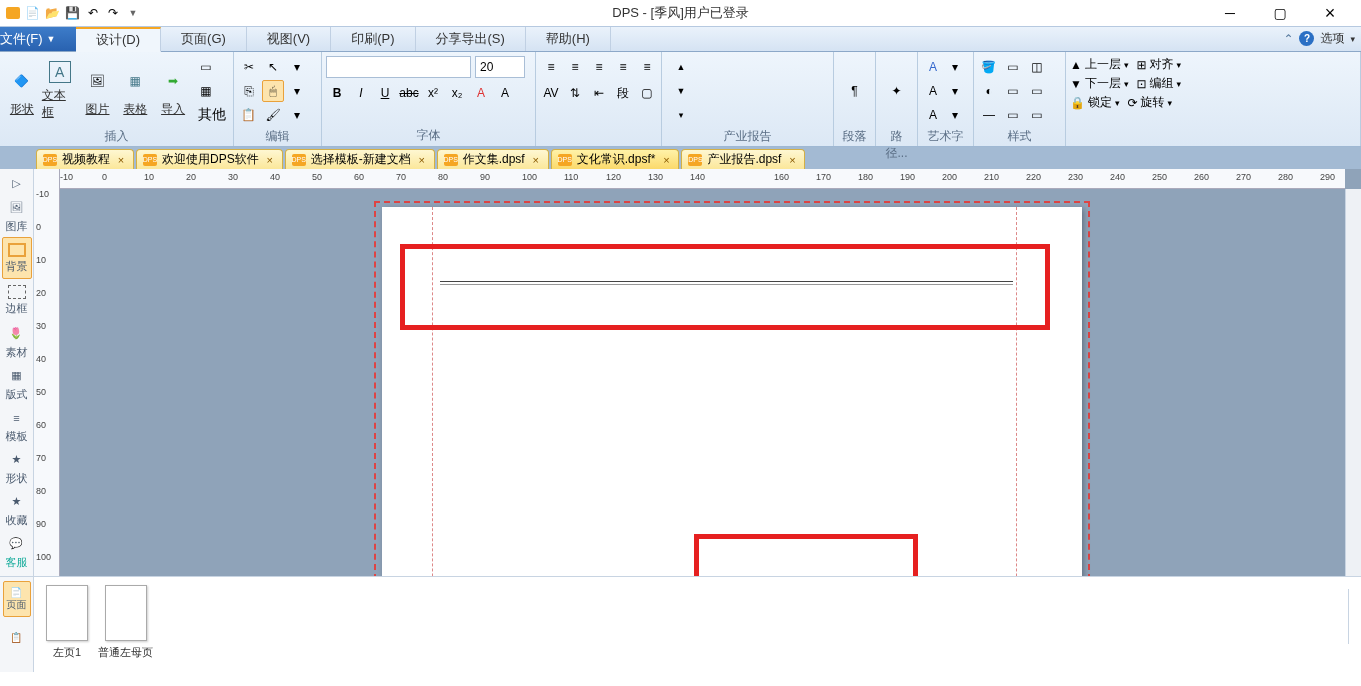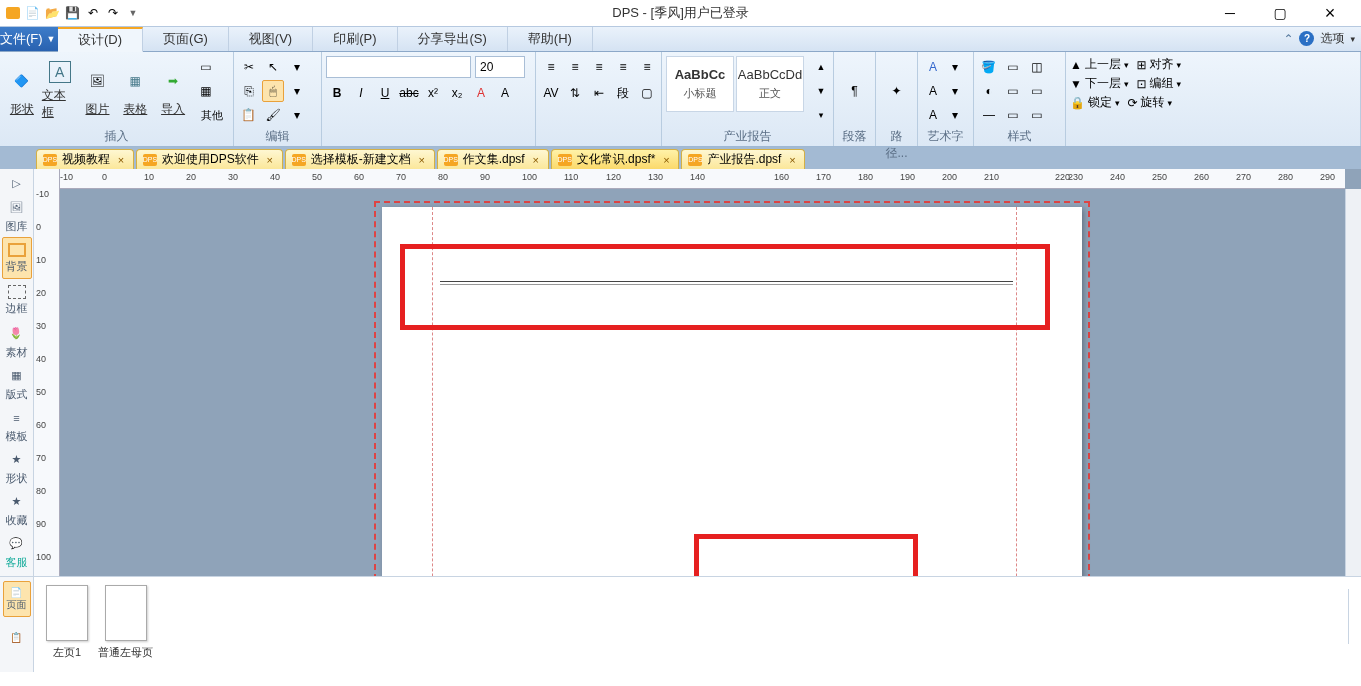--- a/index.html
+++ b/index.html
@@ -13,21 +13,21 @@
 .title-bar .win-controls { position: absolute; right: 0; display: flex; gap: 24px; padding-right: 18px; }
 .title-bar .win-btn { width: 26px; height: 18px; display: flex; align-items: center; justify-content: center; cursor: pointer; font-size: 14px; }
 
 
 .options-row { height: 0; position: relative; }
 .options-row .opt { position: absolute; right: 6px; top: 4px; display: flex; align-items: center; gap: 6px; font-size: 12px; color: #333; z-index: 10; }
 .opt .help-icon { width: 15px; height: 15px; border-radius: 50%; background: #2a6fc4; color: #fff; display: flex; align-items: center; justify-content: center; font-size: 10px; font-weight: bold; }
 
 
 .menu-row { height: 26px; background: linear-gradient(#eaf2fb, #d5e3f3); border-top: 1px solid #b6c9e0; border-bottom: 1px solid #8ca8c8; display: flex; }
-.file-btn { width: 58px; background: linear-gradient(#3d7cc9, #2962b0); color: #fff; display: flex; align-items: center; justify-content: flex-start; font-size: 13px; cursor: pointer; }
+.file-btn { width: 76px; background: linear-gradient(#3d7cc9, #2962b0); color: #fff; display: flex; align-items: center; justify-content: flex-start; font-size: 13px; cursor: pointer; }
 .menu-tab { padding: 0 20px; display: flex; align-items: center; font-size: 13px; color: #333; cursor: pointer; border-right: 1px solid #c0d0e3; }
 .menu-tab.active { background: #f0f6fc; border-top: 2px solid #f5a623; border-bottom: 1px solid #f0f6fc; margin-bottom: -1px; }
 
 
 .ribbon { height: 95px; background: linear-gradient(#eef5fc, #dce8f5); border-bottom: 1px solid #9fb8d3; display: flex; }
 .ribbon-group { border-right: 1px solid #b8cce0; display: flex; flex-direction: column; justify-content: space-between; padding: 4px 4px 2px; }
 .ribbon-group-label { text-align: center; font-size: 12px; color: #5a6e85; padding-top: 2px; }
 .ribbon-content { display: flex; align-items: flex-start; gap: 2px; flex: 1; }
 .big-btn { width: 40px; height: 70px; display: flex; flex-direction: column; align-items: center; justify-content: center; gap: 4px; cursor: pointer; border-radius: 3px; }
 .big-btn .icon-box { width: 32px; height: 32px; display: flex; align-items: center; justify-content: center; }
@@ -148,21 +148,21 @@
           <div class="icon-box" style="color:#478">▦</div>
           <div class="lbl">表格</div>
         </div>
       <div class="big-btn">
           <div class="icon-box" style="color:#3a3">➡</div>
           <div class="lbl">导入</div>
         </div>
       <div class="small-btn-grid" style="margin-left:2px">
         <div class="small-btn">▭</div>
         <div class="small-btn">▦</div>
-        <div class="small-btn" style="width:34px;font-size:11px">
+        <div class="small-btn" style="width:34px;font-size:14px">
             <span>其他</span>
           </div>
       </div>
     </div>
     <div class="ribbon-group-label">插入</div>
   </div>
 
   <div class="ribbon-group" style="width:88px">
     <div class="ribbon-content">
       <div class="small-btn-grid">
@@ -196,20 +196,21 @@
         <div class="small-btn" style="text-decoration:underline">U</div>
         <div class="small-btn">
             <span style="text-decoration:line-through">abc</span>
           </div>
         <div class="small-btn">x²</div>
         <div class="small-btn">x₂</div>
         <div class="small-btn" style="color:#d33">A</div>
         <div class="small-btn">A</div>
       </div>
     </div>
+    <div class="ribbon-group-label">字体</div>
   </div>
 
   <div class="ribbon-group" style="width:126px">
     <div class="ribbon-content" style="flex-direction:column;gap:4px">
       <div style="display:flex;gap:2px">
         <div class="small-btn">≡</div>
         <div class="small-btn">≡</div>
         <div class="small-btn">≡</div>
         <div class="small-btn">≡</div>
         <div class="small-btn">≡</div>
@@ -220,30 +221,20 @@
         <div class="small-btn">⇤</div>
         <div class="small-btn">段</div>
         <div class="small-btn">▢</div>
       </div>
     </div>
     <div class="ribbon-group-label">&nbsp;</div>
   </div>
 
   <div class="ribbon-group" style="width:172px">
     <div class="ribbon-content">
-      <div class="style-gallery">
-        <div class="style-item">
-          <div class="preview" style="font-weight:bold">AaBbCc</div>
-          <div class="name">小标题</div>
-        </div>
-        <div class="style-item">
-          <div class="preview">AaBbCcDd</div>
-          <div class="name">正文</div>
-        </div>
-      </div>
       <div class="small-btn-grid" style="margin-left:4px">
         <div class="small-btn" style="font-size:9px">▲</div>
         <div class="small-btn" style="font-size:9px">▼</div>
         <div class="small-btn" style="font-size:9px">▾</div>
       </div>
     </div>
     <div class="ribbon-group-label">产业报告</div>
   </div>
 
   <div class="ribbon-group" style="width:42px">
@@ -446,21 +437,21 @@
         <span class="ruler-tick" style="left: 546px; top: 3px;">120</span>
         <span class="ruler-tick" style="left: 588px; top: 3px;">130</span>
         <span class="ruler-tick" style="left: 630px; top: 3px;">140</span>
         <span class="ruler-tick" style="left: 672px; top: 3px; margin-top: 48px;">150</span>
         <span class="ruler-tick" style="left: 714px; top: 3px;">160</span>
         <span class="ruler-tick" style="left: 756px; top: 3px;">170</span>
         <span class="ruler-tick" style="left: 798px; top: 3px;">180</span>
         <span class="ruler-tick" style="left: 840px; top: 3px;">190</span>
         <span class="ruler-tick" style="left: 882px; top: 3px;">200</span>
         <span class="ruler-tick" style="left: 924px; top: 3px;">210</span>
-        <span class="ruler-tick" style="left: 966px; top: 3px; margin-left: 29px;">220</span>
+        <span class="ruler-tick" style="left: 966px; top: 3px;">220</span>
         <span class="ruler-tick" style="left: 1008px; top: 3px;">230</span>
         <span class="ruler-tick" style="left: 1050px; top: 3px;">240</span>
         <span class="ruler-tick" style="left: 1092px; top: 3px;">250</span>
         <span class="ruler-tick" style="left: 1134px; top: 3px;">260</span>
         <span class="ruler-tick" style="left: 1176px; top: 3px;">270</span>
         <span class="ruler-tick" style="left: 1218px; top: 3px;">280</span>
         <span class="ruler-tick" style="left: 1260px; top: 3px;">290</span>
       </div>
     <div class="canvas-inner">
       <div class="page-red-outline"></div>

